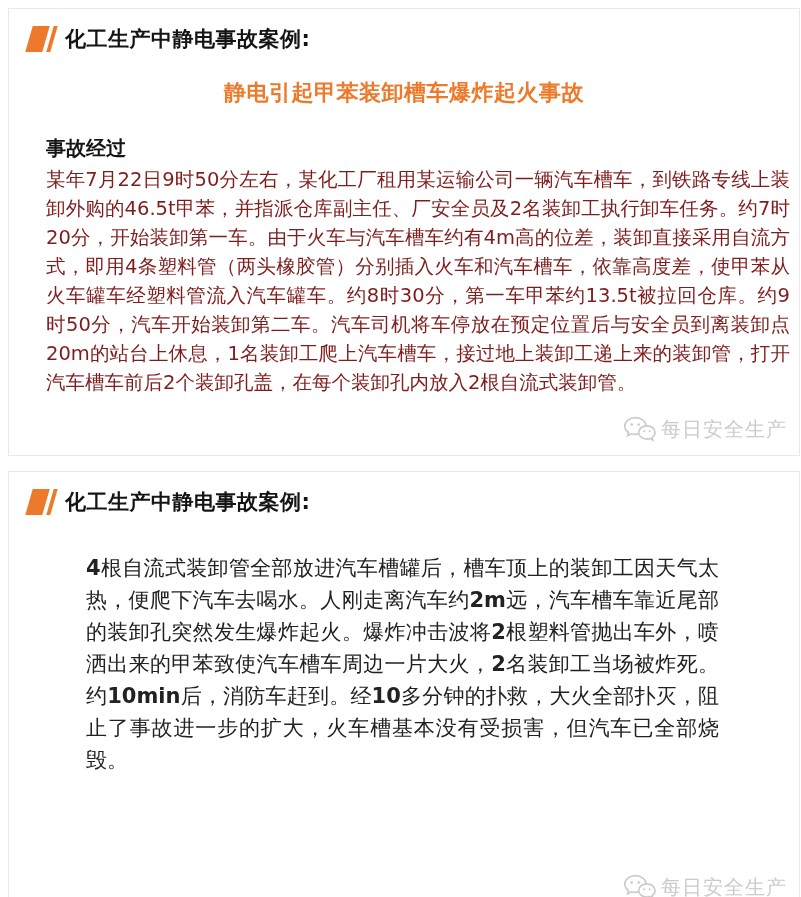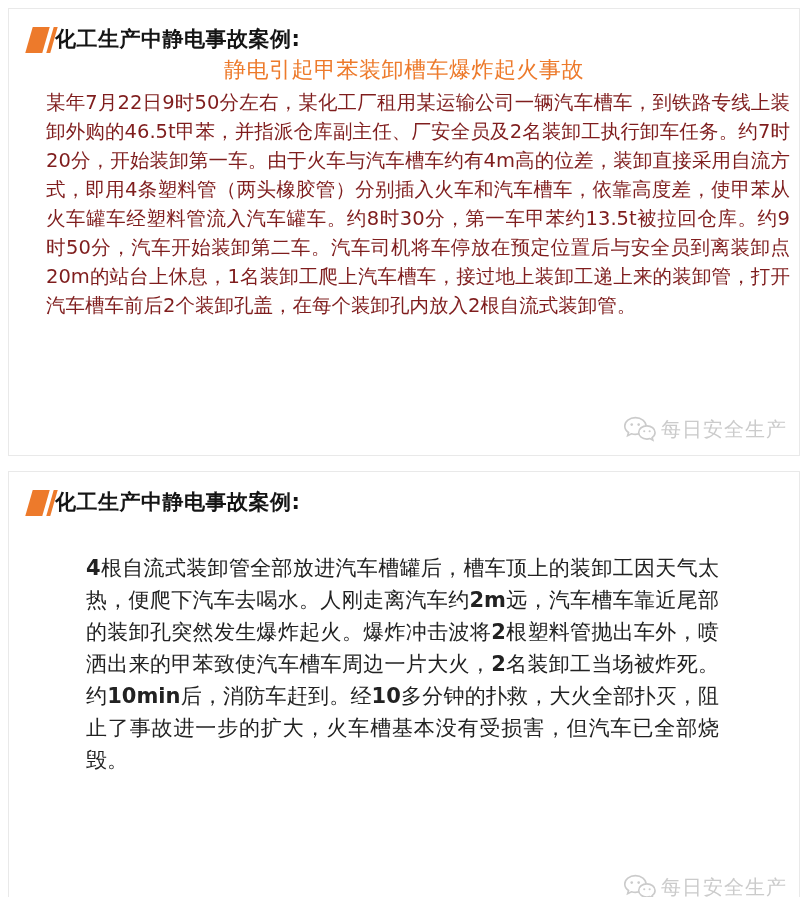--- a/index.html
+++ b/index.html
@@ -8,29 +8,29 @@
     background:#ffffff;
     font-family:"DejaVu Sans","Liberation Sans",sans-serif;
   }
   .card{
     position:absolute;left:8px;width:792px;background:#fff;
     border:1px solid #e9e9e9;box-sizing:border-box;
   }
   .card-1{top:8px;height:448px;}
   .card-2{top:471px;height:505px;}
   .panel-header{
-    display:flex;align-items:flex-end;gap:1px;
+    display:flex;align-items:center;gap:11px;
     padding:16px 0 0 20px;
   }
   .slash-icon{display:flex;align-items:center;}
   .slash-block{display:inline-block;width:17px;height:26px;transform:skewX(-16deg);}
   .slash-thin{display:inline-block;width:4px;height:26px;transform:skewX(-16deg);margin-left:4px;}
   .panel-header-label{font-size:21px;font-weight:bold;color:#141414;letter-spacing:0.5px;}
   .article-title{
-    text-align:center;font-size:22px;font-weight:normal;margin-top:2px;letter-spacing:0.5px;
+    text-align:center;font-size:22px;font-weight:bold;margin-top:25px;letter-spacing:0.5px;
   }
   .section-heading{
     font-size:20px;font-weight:bold;color:#141414;margin:27px 36px 3px 37px;
   }
   .body-text{
     font-size:19.5px;line-height:29px;color:#7f1d1d;
     margin:3px 9px 0 37px;text-align:justify;
   }
   .quote-text{
     font-size:21px;line-height:32px;color:#222;
@@ -52,20 +52,21 @@
   <div class="panel-header">
     <span class="slash-icon">
       <i class="slash-block accent-bg" style="background: rgb(237, 122, 43);"></i>
         <i class="slash-thin accent-bg" style="background: rgb(237, 122, 43);"></i>
     </span>
     <span class="panel-header-label">化工生产中静电事故案例:</span>
   </div>
 
   <div class="article-title accent-fg" style="color: rgb(237, 122, 43);">静电引起甲苯装卸槽车爆炸起火事故</div>
 
+  <div class="section-heading">事故经过</div>
 
   <div class="body-text">某年7月22日9时50分左右，某化工厂租用某运输公司一辆汽车槽车，到铁路专线上装卸外购的46.5t甲苯，并指派仓库副主任、厂安全员及2名装卸工执行卸车任务。约7时20分，开始装卸第一车。由于火车与汽车槽车约有4m高的位差，装卸直接采用自流方式，即用4条塑料管（两头橡胶管）分别插入火车和汽车槽车，依靠高度差，使甲苯从火车罐车经塑料管流入汽车罐车。约8时30分，第一车甲苯约13.5t被拉回仓库。约9时50分，汽车开始装卸第二车。汽车司机将车停放在预定位置后与安全员到离装卸点20m的站台上休息，1名装卸工爬上汽车槽车，接过地上装卸工递上来的装卸管，打开汽车槽车前后2个装卸孔盖，在每个装卸孔内放入2根自流式装卸管。</div>
 
   <div class="watermark watermark-1">
     <svg class="wechat-icon" width="33" height="27" viewBox="0 0 40 33">
       <g fill="#ffffff" stroke="#cbcbcb" stroke-width="2">
         <path d="M15 2 C7.8 2 2 6.6 2 12.3 c0 3.2 1.8 6 4.6 7.9 L5.5 24 l4.6-2.3 c1.5.4 3.2.7 4.9.7 7.2 0 13-4.6 13-10.1 C28 6.6 22.2 2 15 2 Z"></path>
         <path d="M29 12 c-5.5 0-10 3.6-10 8.1 0 4.5 4.5 8.1 10 8.1 1.3 0 2.6-.2 3.7-.6 l3.6 1.8 -.9-3 c2.2-1.5 3.6-3.8 3.6-6.3 0-4.5-4.5-8.1-10-8.1 Z"></path>
       </g>
       <g fill="#cbcbcb">

